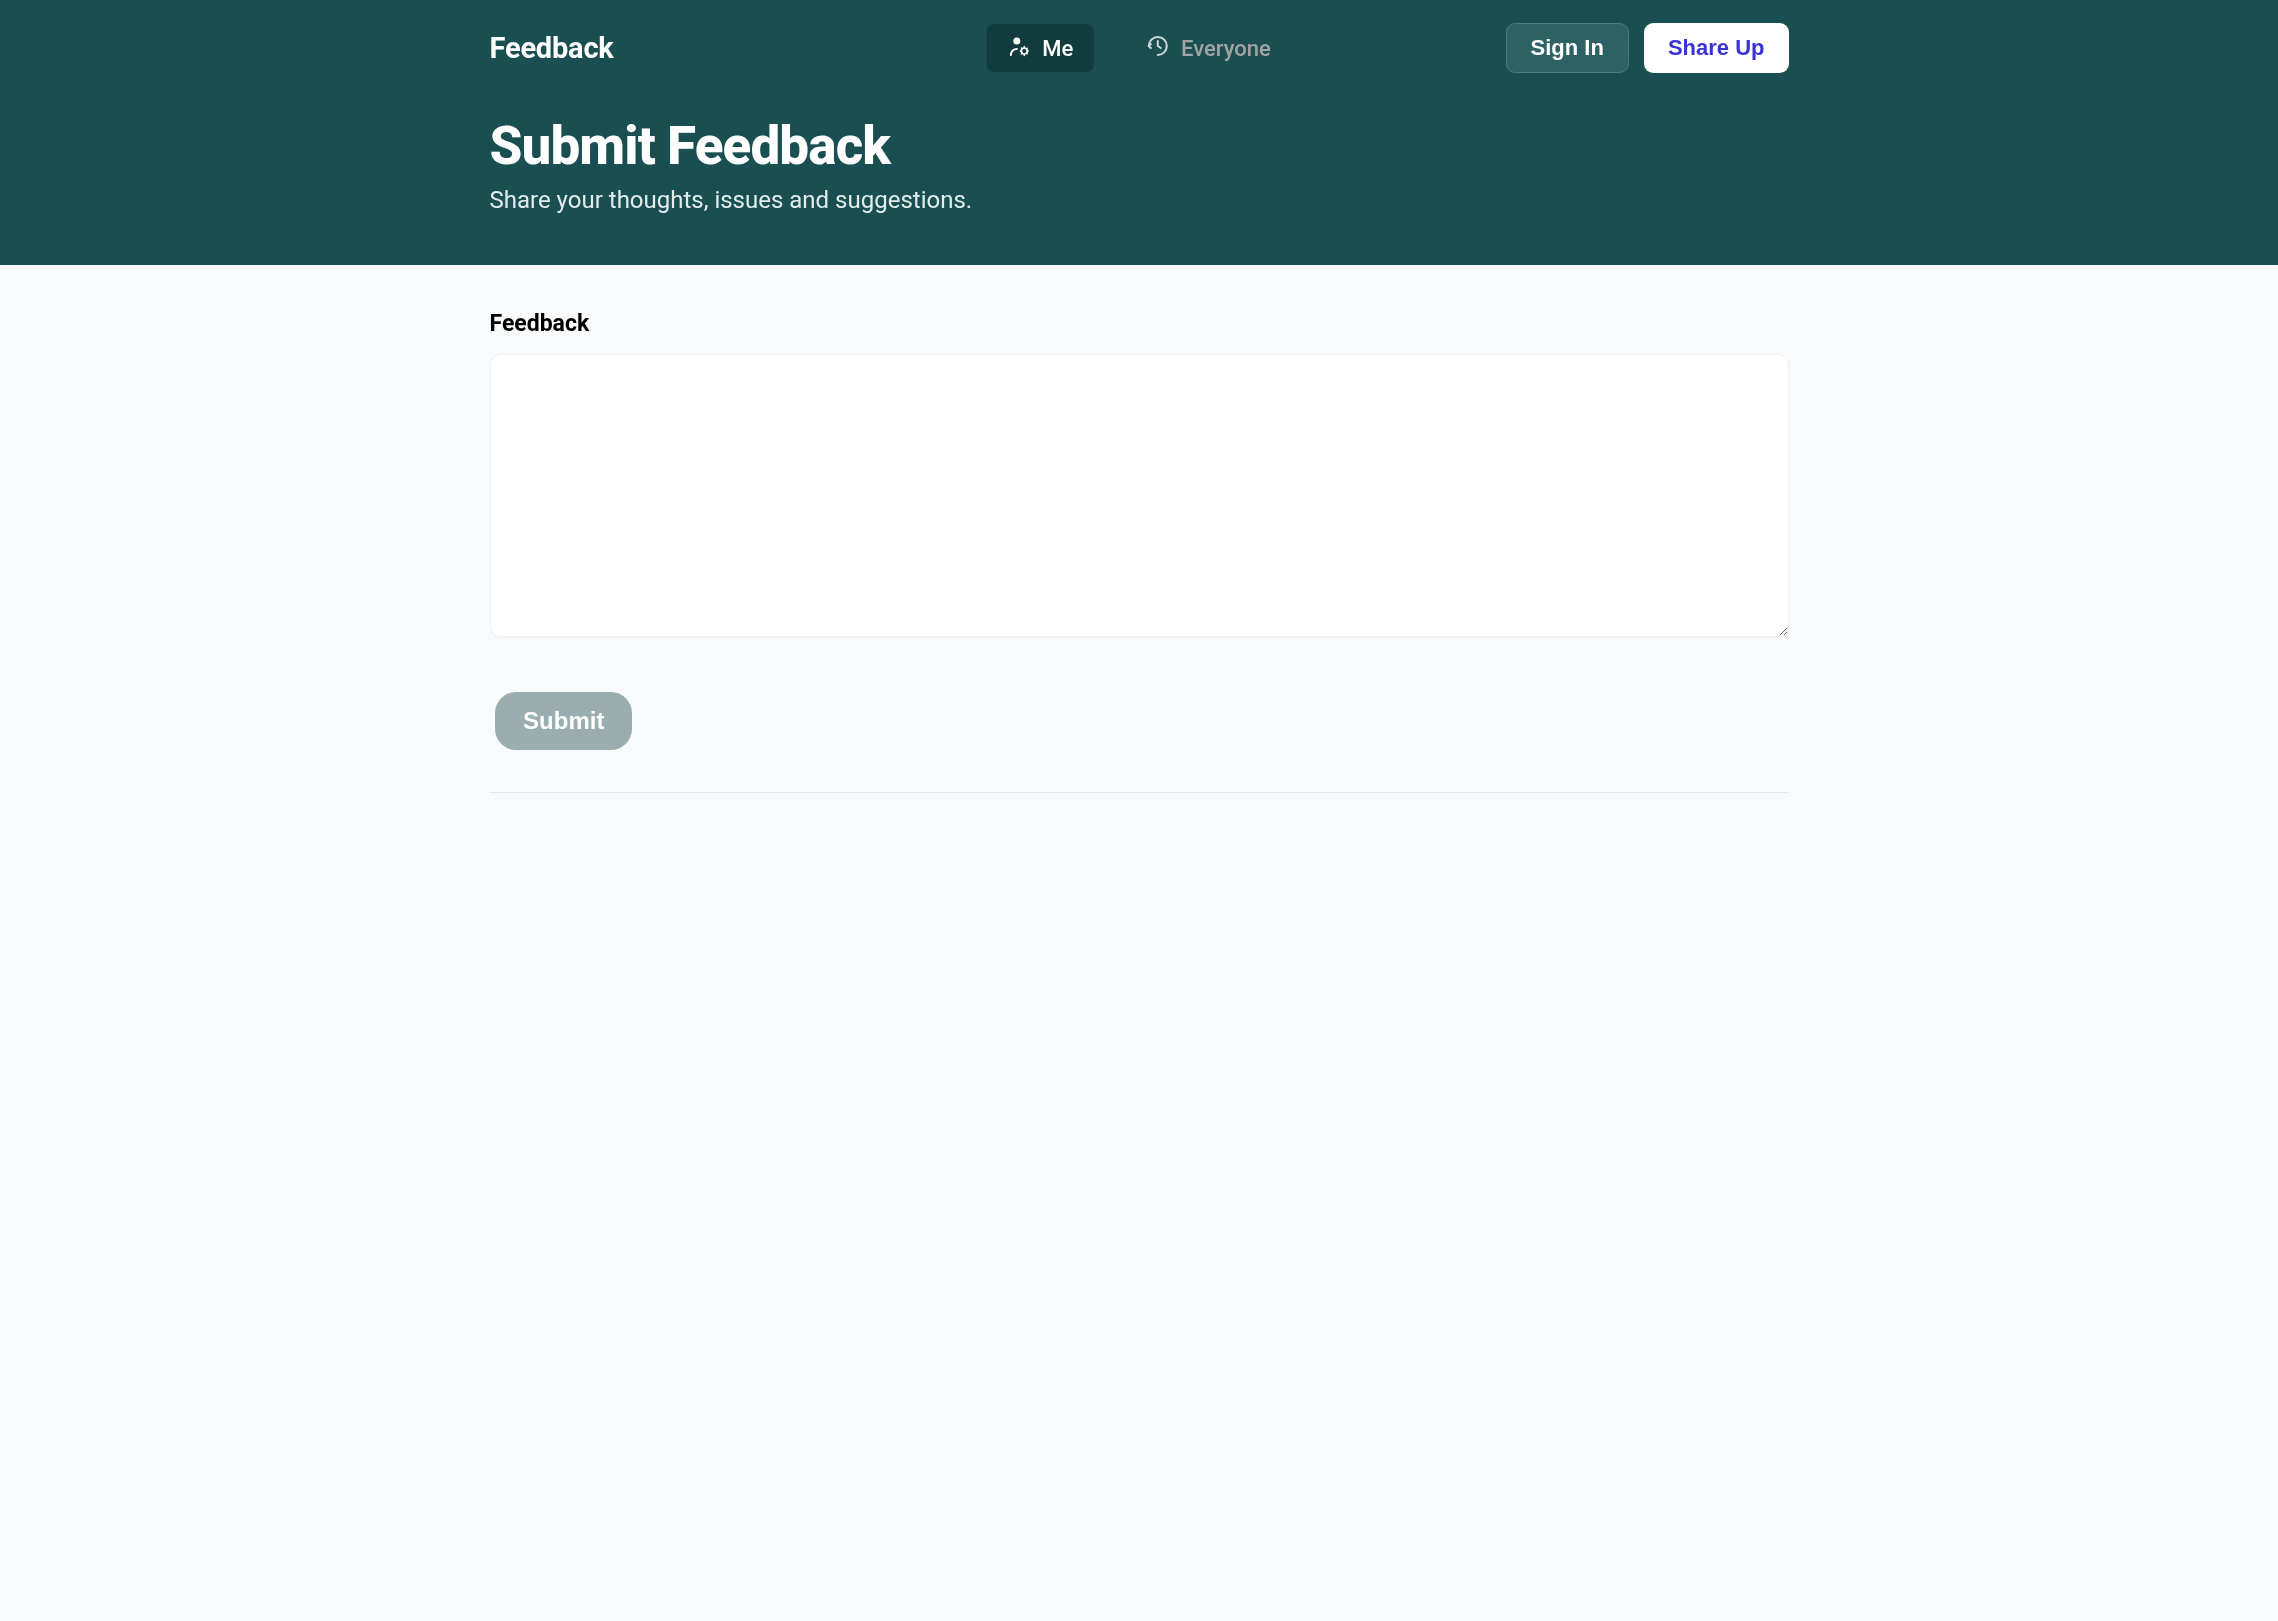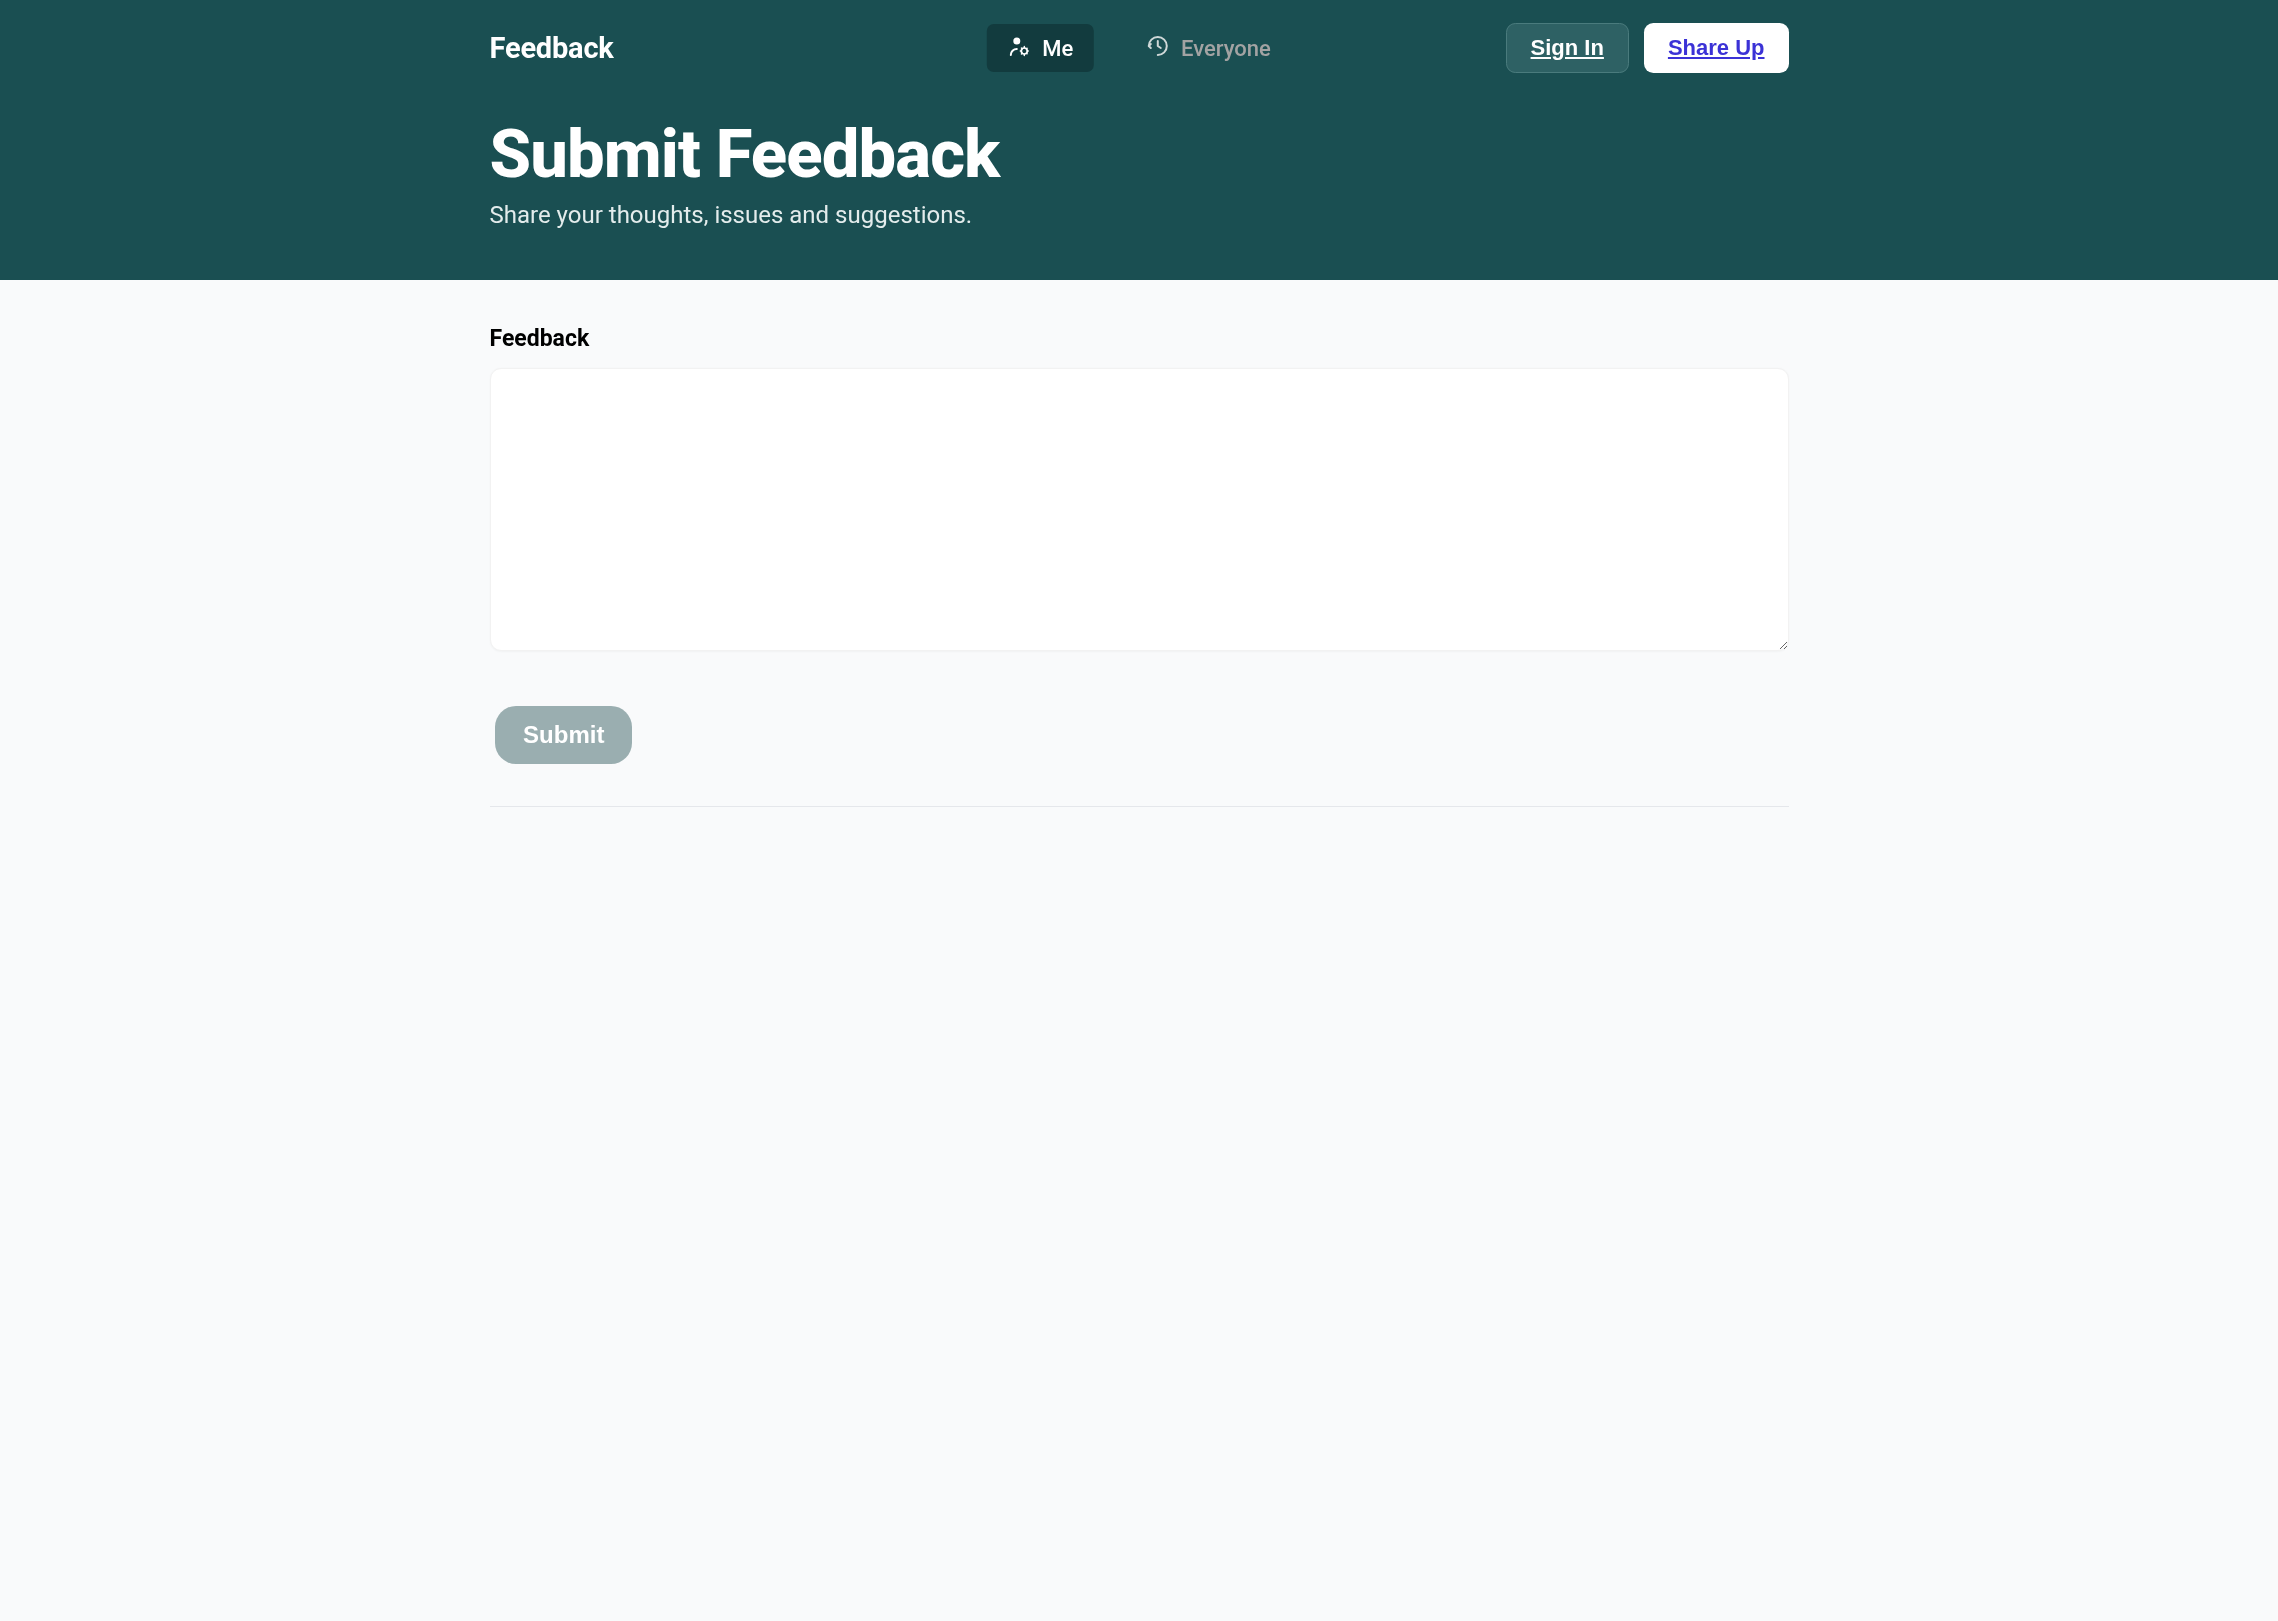--- a/index.html
+++ b/index.html
@@ -62,36 +62,35 @@
       gap: 15px;
       margin-left: auto;
     }
     .btn {
       font-size: 22px;
       font-weight: 600;
       padding: 11px 24px;
       border-radius: 9.3px;
       border: none;
       cursor: pointer;
-      text-decoration: underline;
     }
     .btn-signin {
       background: #2e6164;
       color: #fff;
       border: 0.9px solid #4a7b7d;
     }
     .btn-signup {
       background: #fff;
       color: #3b32d6;
     }
 
     
     .title-block { padding: 37px 0 51px 0; }
     .page-title {
-      font-size: 67px;
+      font-size: 53px;
       font-weight: 800;
       color: #fff;
       letter-spacing: -0.9px;
       line-height: 1.05;
     }
     .page-subtitle {
       font-size: 24px;
       color: #e3ecec;
       font-weight: 400;
       margin-top: 11px;

